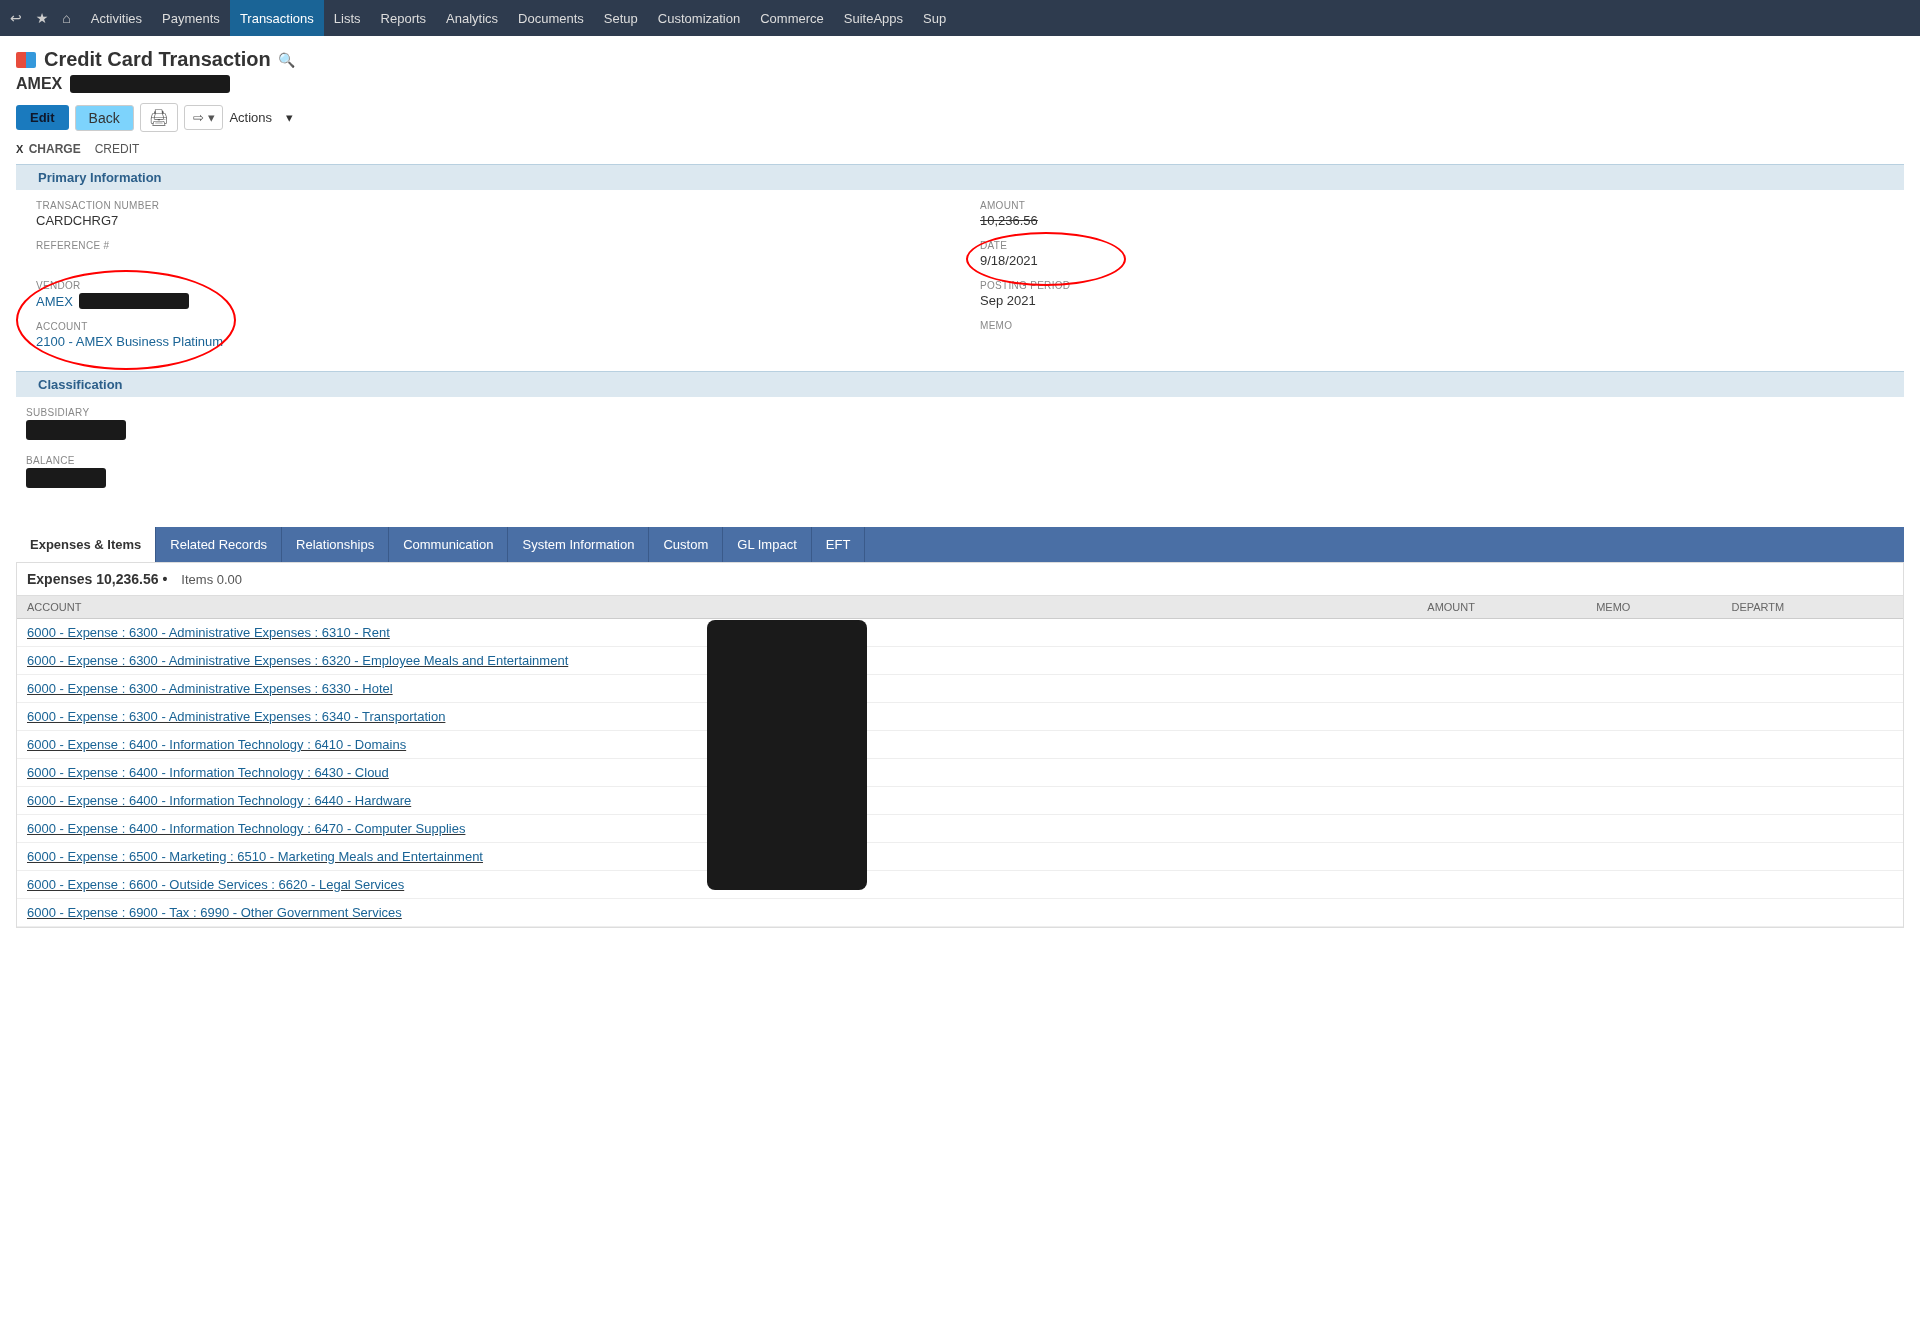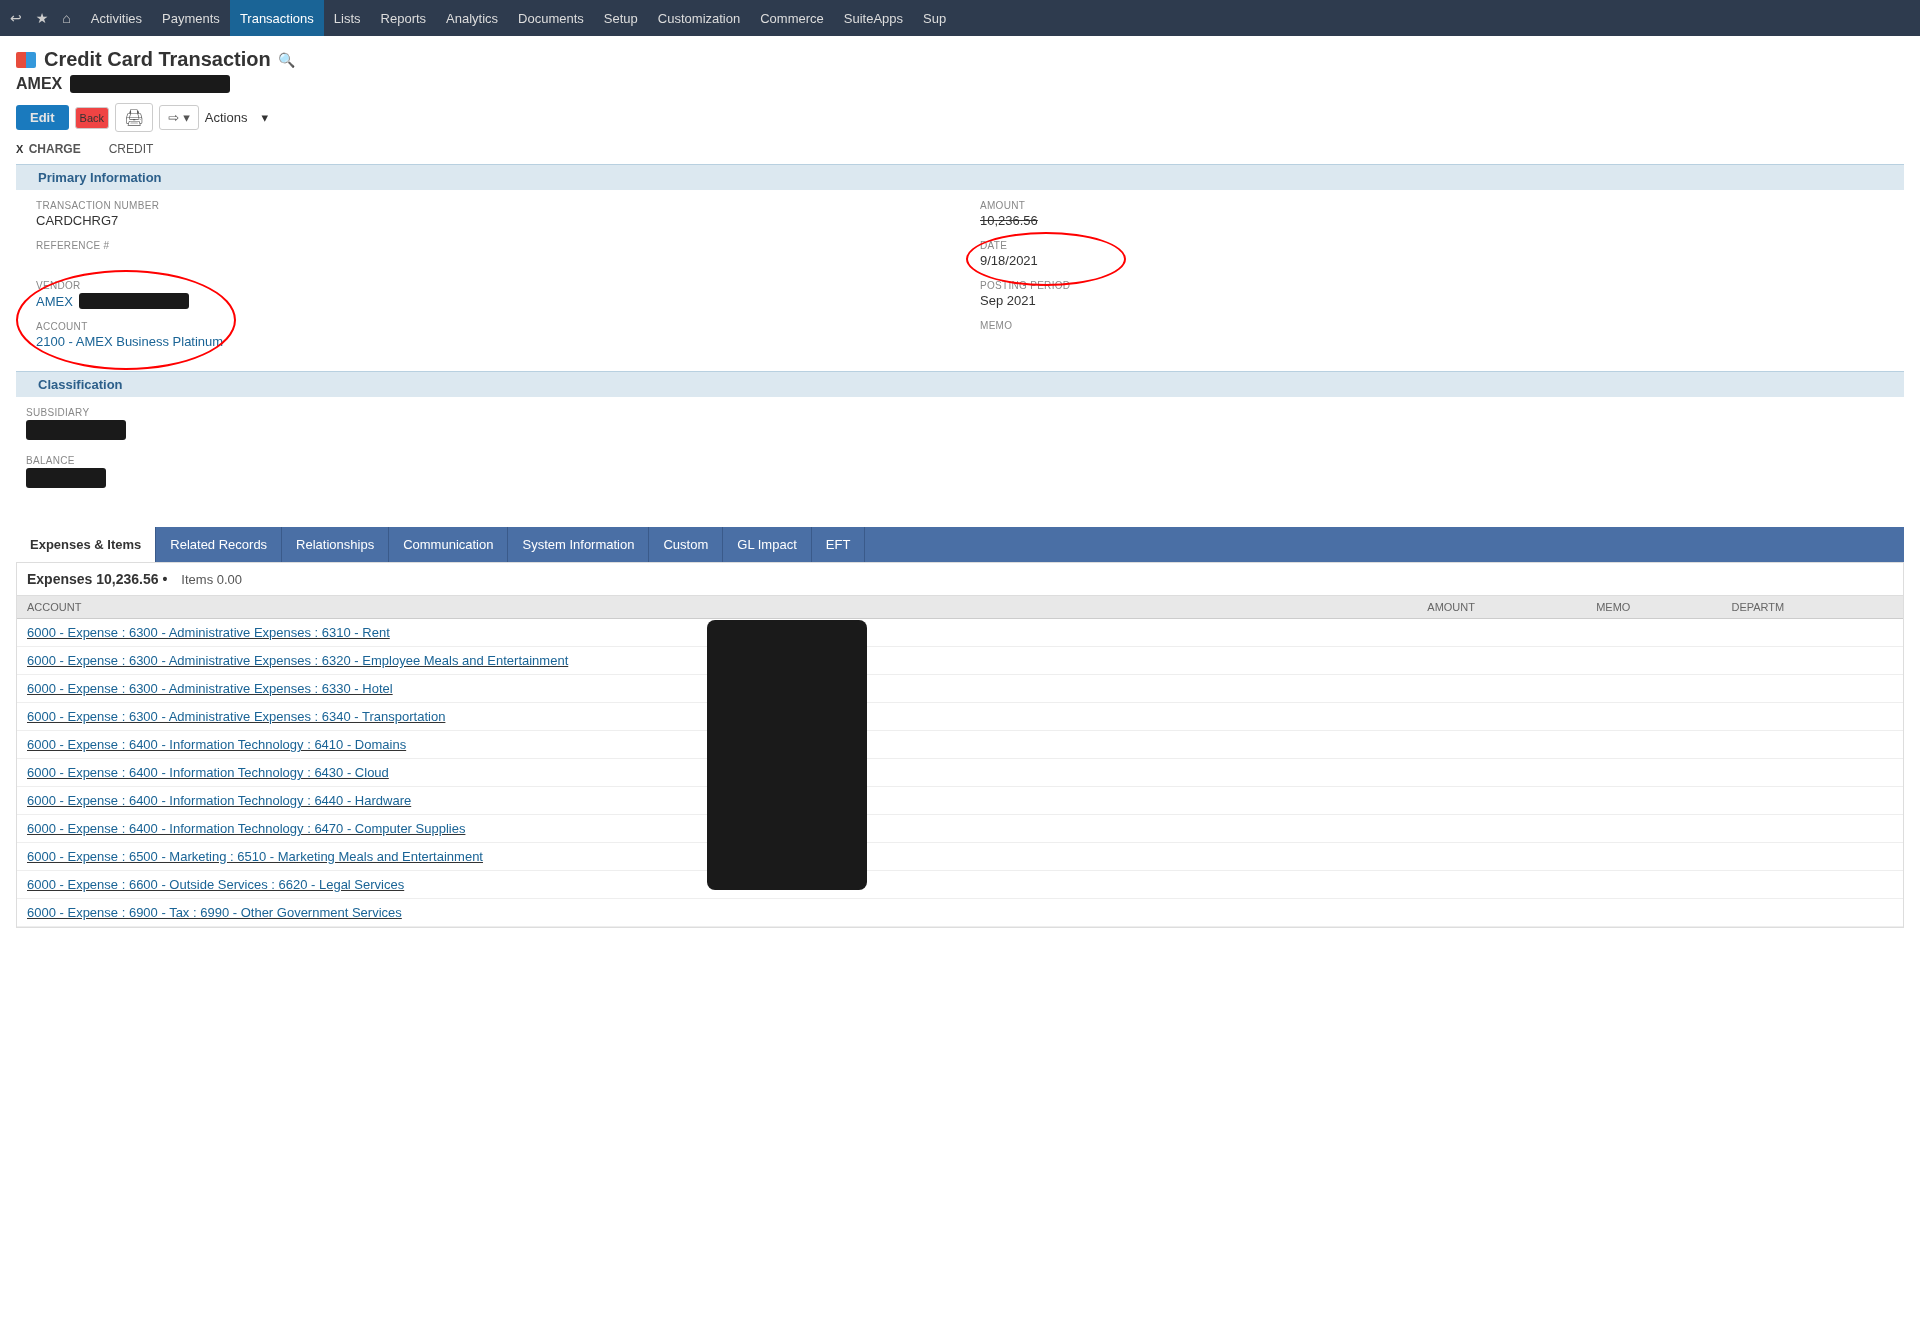--- a/index.html
+++ b/index.html
@@ -90,35 +90,35 @@
 
     
     .action-bar {
       display: flex;
       align-items: center;
       gap: 6px;
       margin-bottom: 10px;
     }
     .btn-edit {
       background: #1a7abe;
-      color: #e5e5e5;
+      color: #0f172a;
       border: none;
       padding: 5px 14px;
       border-radius: 3px;
       font-size: 13px;
       cursor: pointer;
       font-weight: bold;
     }
     .btn-back {
-      background: #ef4444;
+      background: #7dd3fc;
       color: #333;
       border: 1px solid #ccc;
-      padding: 4px 4px;
+      padding: 4px 13px;
       border-radius: 3px;
-      font-size: 11px;
+      font-size: 14px;
       cursor: pointer;
     }
     .btn-print {
       background: none;
       border: 1px solid #ccc;
       padding: 4px 8px;
       border-radius: 3px;
       cursor: pointer;
       font-size: 16px;
       color: #555;
@@ -142,21 +142,21 @@
       font-size: 13px;
       color: #333;
       display: flex;
       align-items: center;
       gap: 14px;
     }
 
     
     .charge-credit-tabs {
       display: flex;
-      gap: 28px;
+      gap: 14px;
       margin-bottom: 8px;
       align-items: center;
     }
     .charge-credit-tabs .tab-item {
       font-size: 12px;
       color: #555;
       cursor: pointer;
     }
     .charge-credit-tabs .tab-item.active {
       font-weight: bold;

